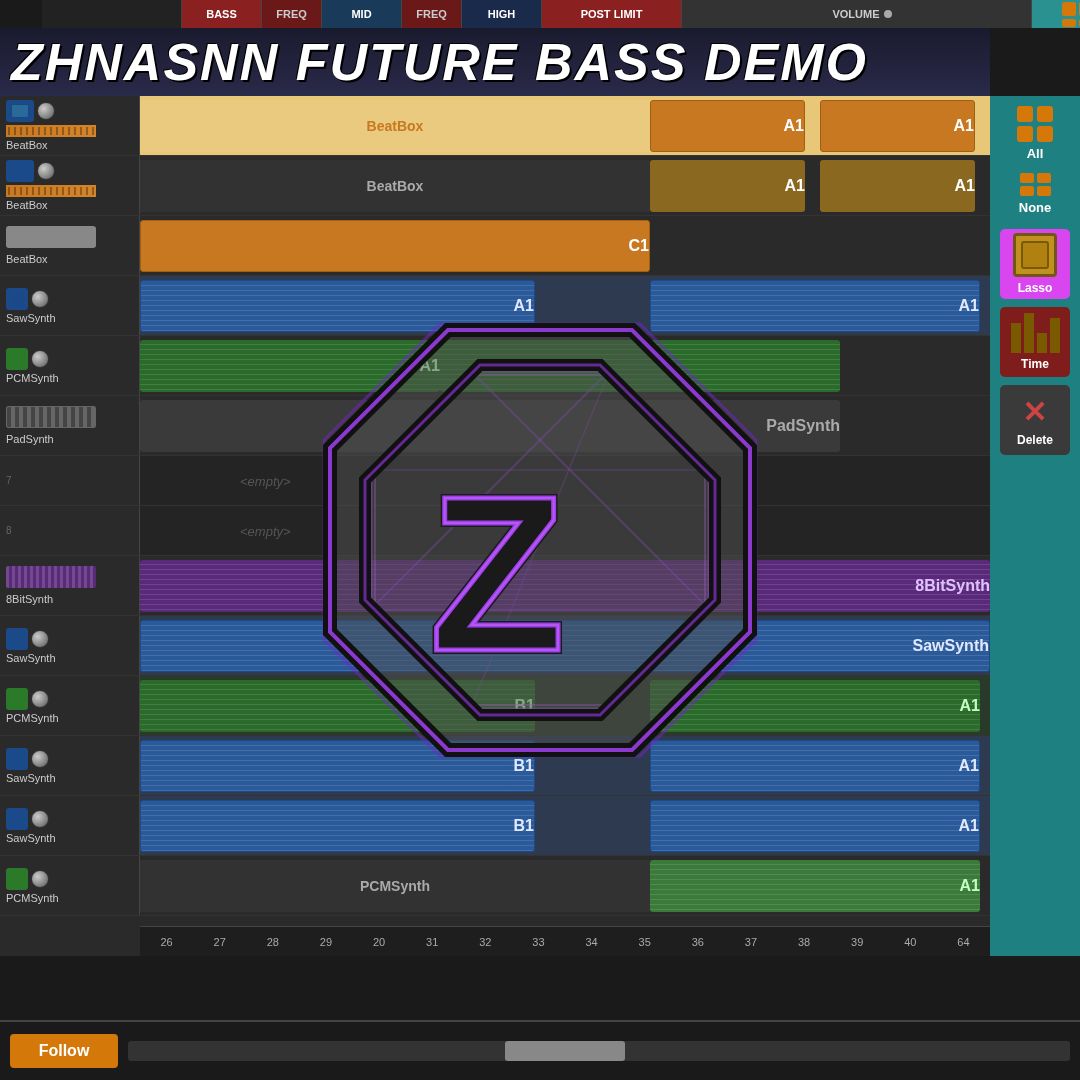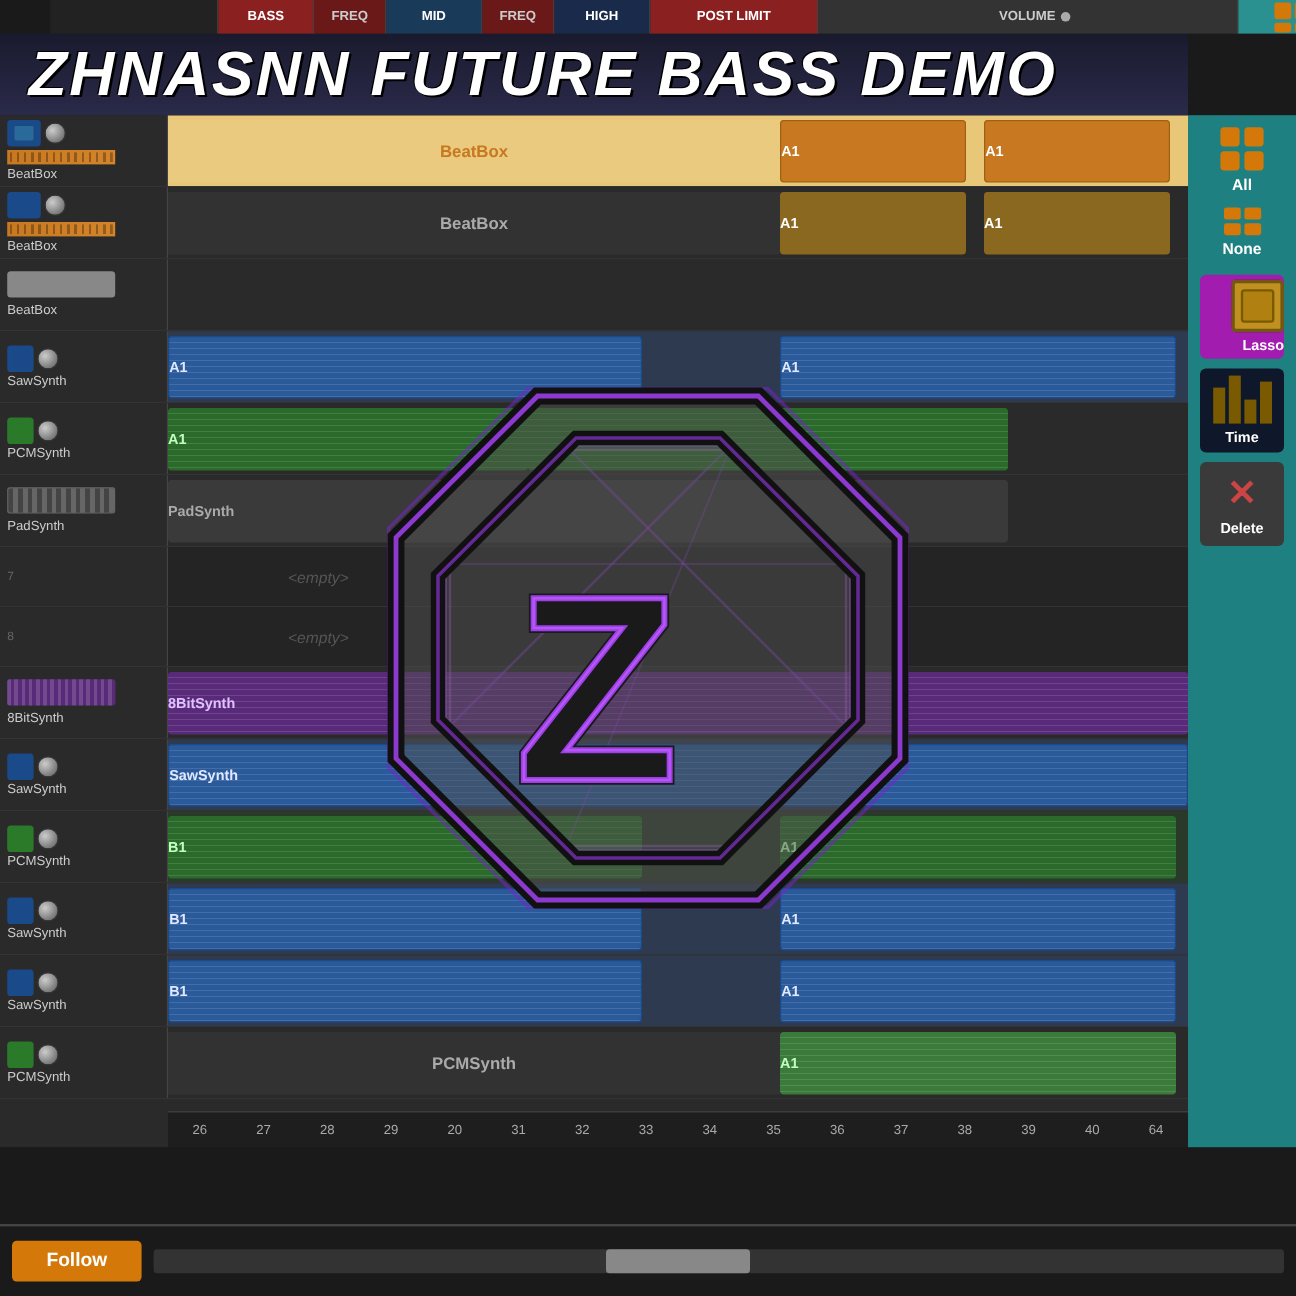--- a/index.html
+++ b/index.html
@@ -53,21 +53,21 @@
     
     .title-banner {
       position: absolute;
       top: 28px;
       left: 0;
       width: 990px;
       height: 68px;
       background: linear-gradient(180deg, #1a1a2e 0%, #2a2a4a 100%);
       display: flex;
       align-items: center;
-      padding-left: 24px;
+      padding-left: 11px;
       z-index: 5;
     }
     .title-text {
       font-size: 52px;
       font-weight: 900;
       color: white;
       font-style: italic;
       font-family: 'Arial Black', sans-serif;
       letter-spacing: 2px;
       text-transform: uppercase;
@@ -139,22 +139,22 @@
     }
 
     
     .pattern-block {
       position: absolute;
       height: 52px;
       top: 4px;
       border-radius: 3px;
       display: flex;
       align-items: center;
-      justify-content: flex-start;
-      font-size: 12px;
+      justify-content: flex-end;
+      font-size: 16px;
       font-weight: bold;
       cursor: pointer;
       overflow: hidden;
     }
     .pattern-block.beatbox-color {
       background: #c87820;
       color: #fff;
       border: 1px solid #a06010;
     }
     .pattern-block.saw-color {
@@ -276,22 +276,22 @@
       height: 70px;
       border-radius: 5px;
       display: flex;
       flex-direction: column;
       align-items: center;
       justify-content: center;
       cursor: pointer;
       border: none;
       gap: 4px;
     }
-    .panel-btn.lasso { background: #a21caf; align-items: flex-end; }
-    .panel-btn.time { background: #0f172a; }
+    .panel-btn.lasso { background: #d946ef; }
+    .panel-btn.time { background: #7f1d1d; }
     .panel-btn.delete { background: #3a3a3a; }
     .delete-x {
       font-size: 30px;
       color: #cc4444;
       font-weight: bold;
     }
 
     
     .z-overlay {
       position: absolute;
@@ -423,20 +423,25 @@
           </div>
 
       </div>
     </div>
 
     <div class="track-row" style="height:60px;">
       <div class="track-left">
 
         <div style="width:90px;height:22px;background:#888;border-radius:3px;margin-bottom:3px;"></div>
         <span class="track-name">BeatBox</span>
+      </div>
+      <div class="track-content" style="position:relative;background:#2a2a2a;">
+        <div class="pattern-block beatbox-color" style="left:0;width:510px;">
+            <span>C1</span>
+          </div>
       </div>
     </div>
 
     <div class="track-row" style="height:60px;">
       <div class="track-left">
 
         <div class="inst-row-icons">
           <div class="inst-icon-box inst-icon-blue" style="width:22px;height:22px;">
               <div style="width:14px;height:14px;background:#1a4888;border-radius:2px;"></div>
             </div>

